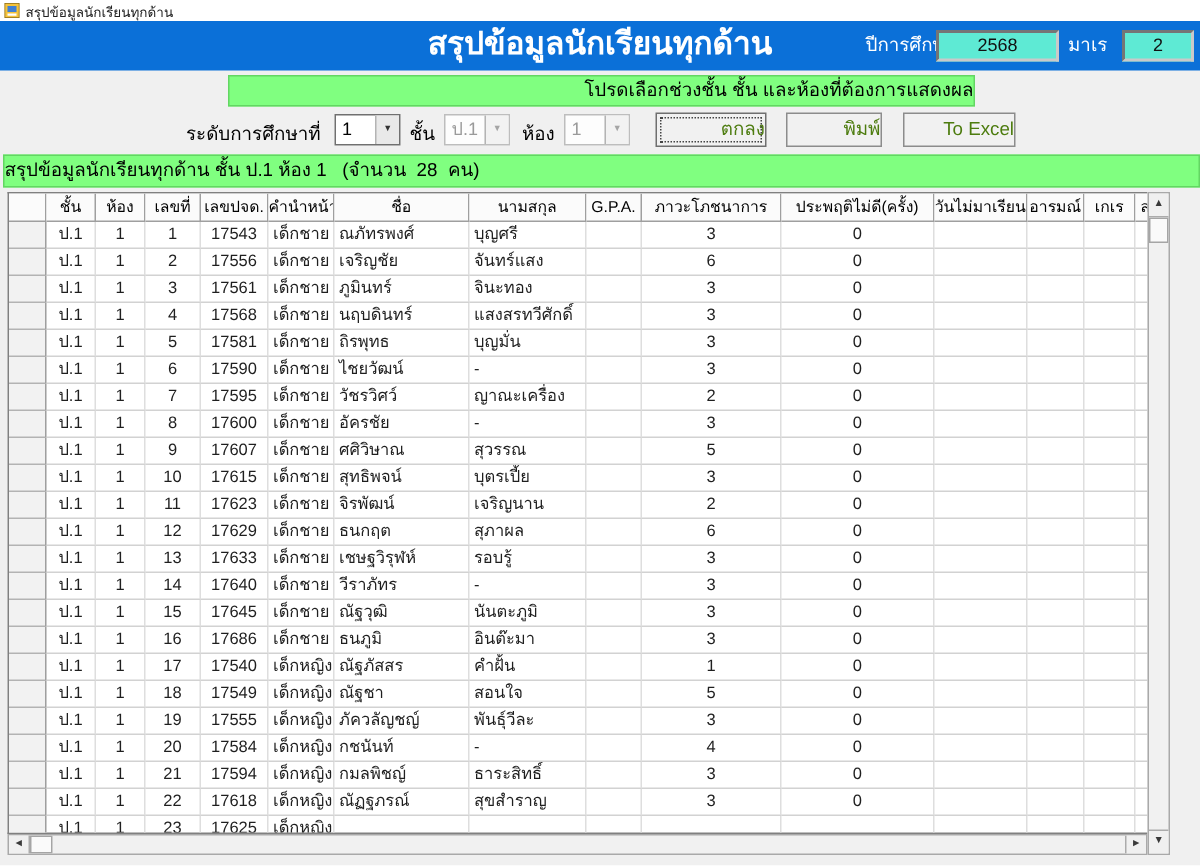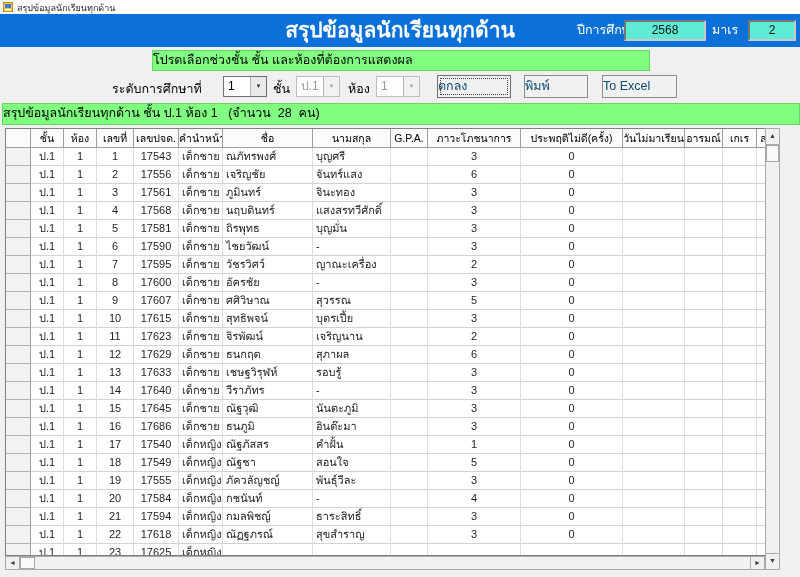--- a/index.html
+++ b/index.html
@@ -11,34 +11,34 @@
   .titlebar-text{position:absolute;left:17px;top:1px;font-size:9px;color:#222;white-space:nowrap;}
   
   .bluebar{position:absolute;top:14px;left:0;width:800px;height:33px;background:#0b70d8;}
   .page-title{position:absolute;left:150px;top:0;width:500px;height:33px;line-height:32px;
               text-align:center;color:#fff;font-size:21px;font-weight:bold;white-space:nowrap;}
   .blbl{position:absolute;top:0;height:33px;line-height:32px;color:#fff;font-size:12.5px;white-space:nowrap;}
   .ybox{position:absolute;top:6px;height:17px;background:#5eead4;border:2px inset #c9c9c9;
         text-align:center;font-size:12px;line-height:17px;color:#111;}
   
   .green1{position:absolute;top:50px;left:152px;width:496px;height:19px;background:#80ff80;
-          border:1px solid #63d663;text-align:left;font-size:12.5px;line-height:18px;color:#000;}
+          border:1px solid #63d663;text-align:right;font-size:12.5px;line-height:18px;color:#000;}
   .green2{position:absolute;top:103px;left:2px;width:796px;height:20px;background:#80ff80;
           border:1px solid #63d663;text-align:left;font-size:12.5px;line-height:19px;color:#000;white-space:pre;}
   
   .clbl{position:absolute;top:79px;font-size:12.5px;color:#000;white-space:nowrap;}
   .combo{position:absolute;top:76px;height:21px;background:#fff;border:1px solid #707070;box-sizing:border-box;}
   .combo .cval{position:absolute;left:4px;top:0;right:16px;font-size:12px;line-height:19px;color:#000;overflow:hidden;}
   .combo .cbtn{position:absolute;right:0;top:0;width:15px;height:19px;background:#e9e9e9;
                border-left:1px solid #b4b4b4;text-align:center;font-size:6px;line-height:18px;color:#333;}
   .combo.disabled{border-color:#bdbdbd;background:#fdfdfd;}
   .combo.disabled .cval{color:#9a9a9a;}
   .combo.disabled .cbtn{color:#a5a5a5;background:#f2f2f2;}
   .btn{position:absolute;top:75px;height:23px;background:#f1f1f1;border:1px solid #8c8c8c;
-       box-sizing:border-box;text-align:left;font-size:12.5px;line-height:20px;color:#0c4a6e;}
+       box-sizing:border-box;text-align:right;font-size:12.5px;line-height:20px;color:#4d7c0f;}
   .btn.focused{outline:1px dotted #444;outline-offset:-4px;border-color:#6f6f6f;}
   
   .gridwrap{position:absolute;top:128px;left:5px;width:760px;height:428px;background:#fff;
             border:1px solid #808080;border-right:none;overflow:hidden;box-sizing:border-box;}
   .grid{display:grid;}
   .hcell{font-size:10.5px;text-align:center;line-height:18px;background:#fbfbfb;color:#000;
          border-right:1px solid #9f9f9f;border-bottom:1px solid #9f9f9f;overflow:hidden;white-space:nowrap;box-sizing:border-box;}
   .cell{font-size:11px;line-height:17px;color:#1f1f1f;border-right:1px solid #dedede;
         border-bottom:1px solid #d2d2d2;overflow:hidden;white-space:nowrap;box-sizing:border-box;}
   .cell.l{text-align:left;padding-left:3px;}
@@ -77,21 +77,21 @@
   <div class="bluebar">
     <div class="page-title">สรุปข้อมูลนักเรียนทุกด้าน</div>
     <div class="blbl" style="left:577px;">ปีการศึกษา</div>
     <div class="ybox" style="left:624px;width:78px;">2568</div>
     <div class="blbl" style="left:712px;">มาเร</div>
     <div class="ybox" style="left:748px;width:44px;">2</div>
   </div>
 
   <div class="green1">โปรดเลือกช่วงชั้น ชั้น และห้องที่ต้องการแสดงผล</div>
 
-  <div class="clbl" style="left:112px;">ระดับการศึกษาที่</div>
+  <div class="clbl" style="left:124px;">ระดับการศึกษาที่</div>
   <div class="combo" style="left:223px;width:44px;">
     <span class="cval">1</span>
     <span class="cbtn">▼</span>
   </div>
   <div class="clbl" style="left:273px;">ชั้น</div>
   <div class="combo disabled" style="left:296px;width:44px;">
     <span class="cval">ป.1</span>
     <span class="cbtn">▼</span>
   </div>
   <div class="clbl" style="left:348px;">ห้อง</div>

